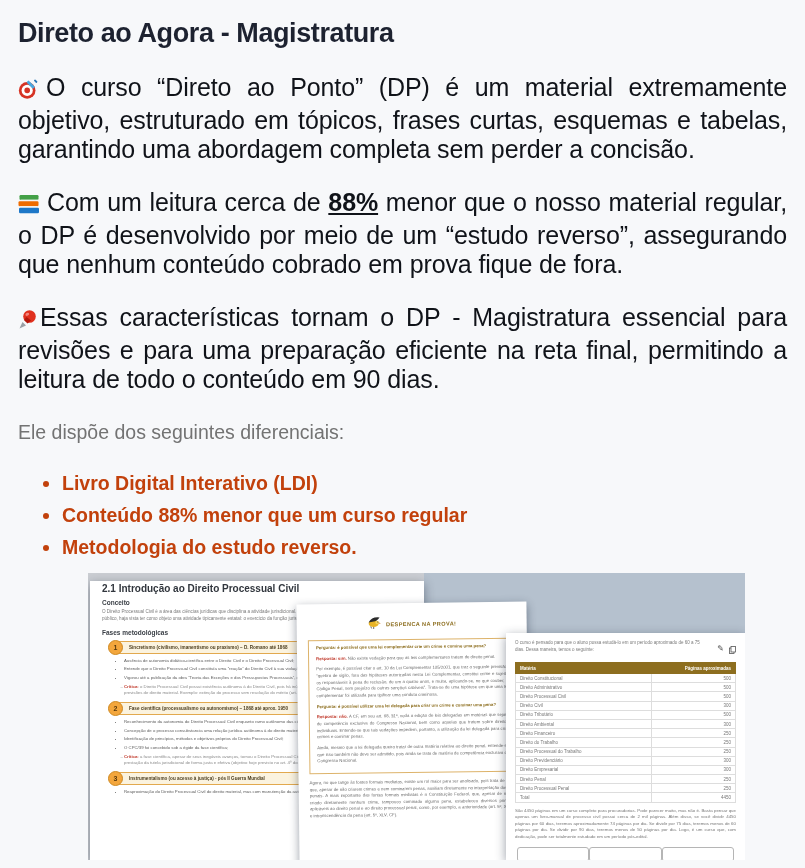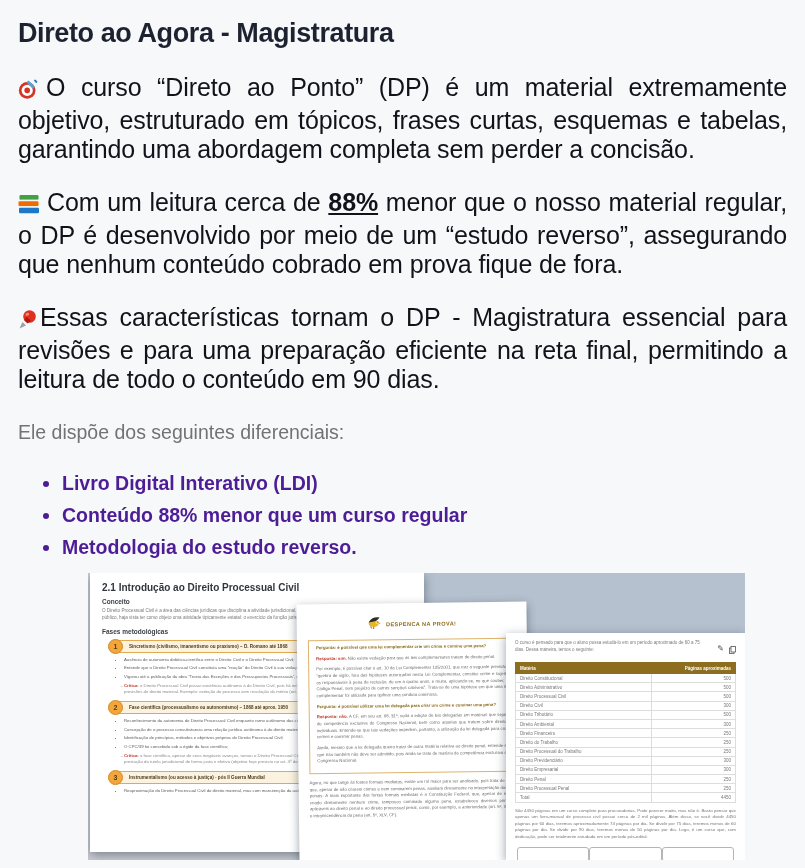--- a/index.html
+++ b/index.html
@@ -16,32 +16,32 @@
   p.body-par{
     margin:24px 0 0;font-size:25px;line-height:29px;
     text-align:justify;color:#101319;letter-spacing:-0.1px;
   }
   p.plain-par{margin:24px 0 0;font-size:19.5px;line-height:29px;color:#737373;}
   .emoji{display:inline-block;vertical-align:-4px;margin-right:7px;}
   .emoji.nogap{margin-right:2px;}
   b.inline-bold{font-weight:bold;text-decoration:underline;}
   ul.feature-list{margin:20px 0 0;padding:0 0 0 44px;}
   ul.feature-list li{
-    font-size:19.5px;line-height:32px;font-weight:bold;color:#4c1d95;
+    font-size:19.5px;line-height:32px;font-weight:bold;color:#c2410c;
   }
   
   .preview{
     position:relative;width:657px;height:287px;margin:10px 0 0 70px;
     background:#b5c1ce;overflow:hidden;
   }
   .preview .backdrop-strip{
     position:absolute;left:0;top:0;width:336px;height:100%;background:#cbced3;
   }
   .pg{position:absolute;background:#fff;box-shadow:0 3px 10px rgba(25,35,55,.45);box-sizing:border-box;}
-  .pg1{left:2px;top:0;width:334px;height:279px;padding:9px 12px;z-index:1;}
+  .pg1{left:2px;top:8px;width:334px;height:279px;padding:2px 12px;z-index:1;}
   .pg2{left:210px;top:30px;width:230px;height:262px;padding:8px 11px;z-index:2;transform:rotate(-0.7deg);}
   .pg3{left:418px;top:60px;width:239px;height:227px;padding:7px 9px;z-index:3;}
   
   .pg1 .p1-title{font-size:10px;font-weight:bold;color:#31363d;margin:0 0 5px;}
   .pg1 .p1-sub{font-size:6.5px;font-weight:bold;color:#3a3f46;margin:0 0 3px;}
   .pg1 .p1-intro{font-size:4.6px;line-height:1.5;color:#7a7a7a;margin:0 0 6px;width:310px;}
   .pg1 .p1-section{font-size:6.5px;font-weight:bold;color:#3a3f46;margin:0 0 5px;}
   .phase-box{
     position:relative;margin:3px 0 4px 12px;width:300px;
     border:1px solid #e2a94e;border-radius:6px;background:#fbf3df;

